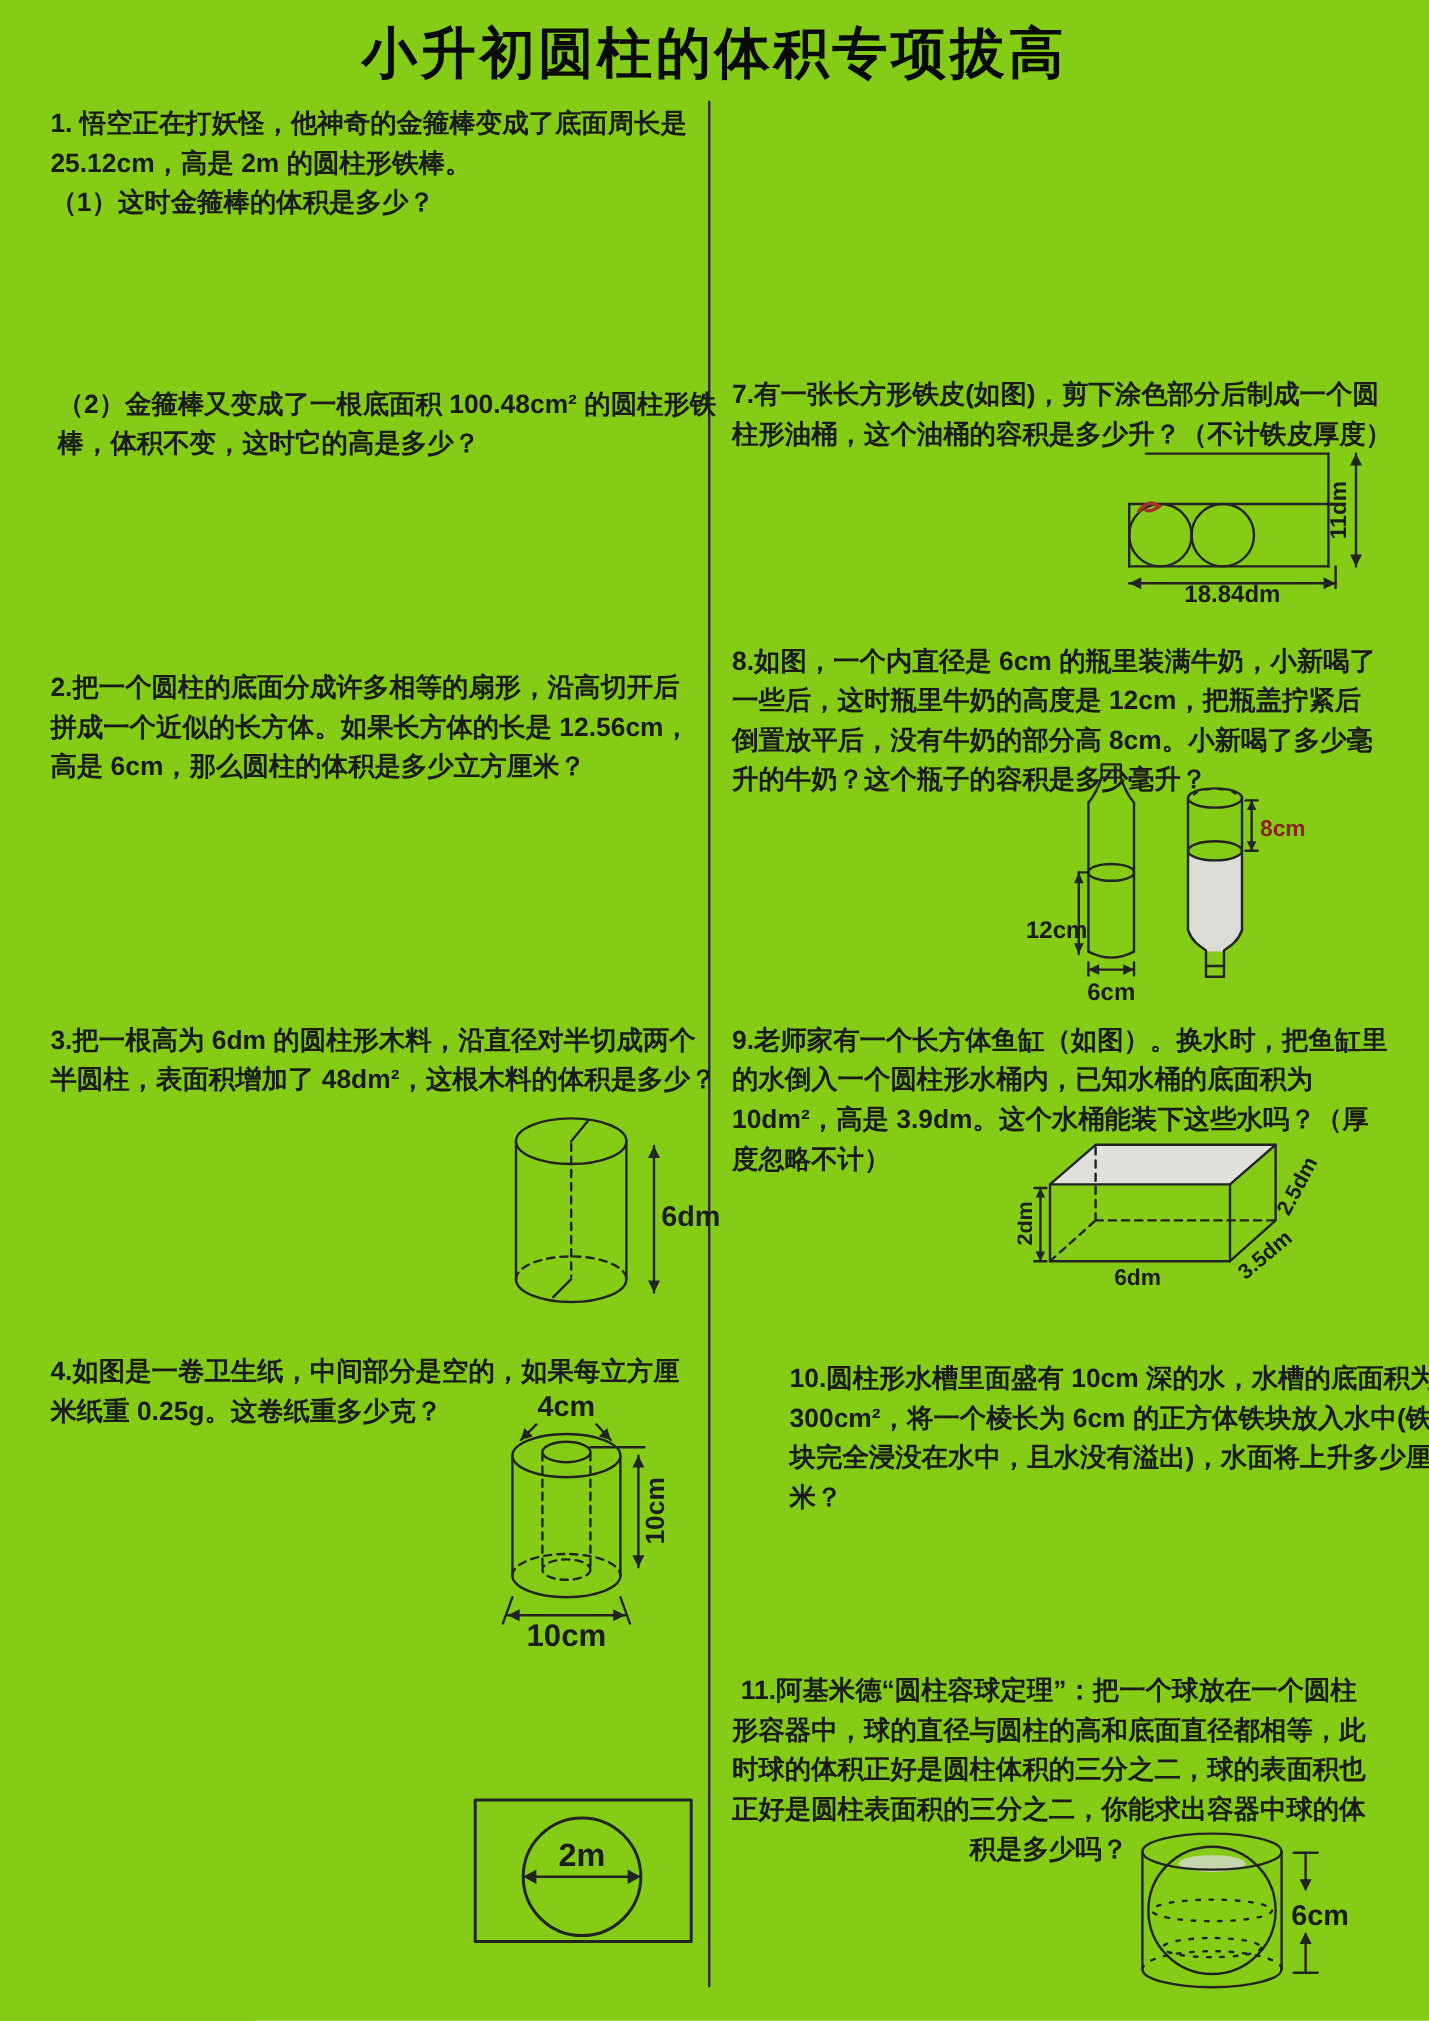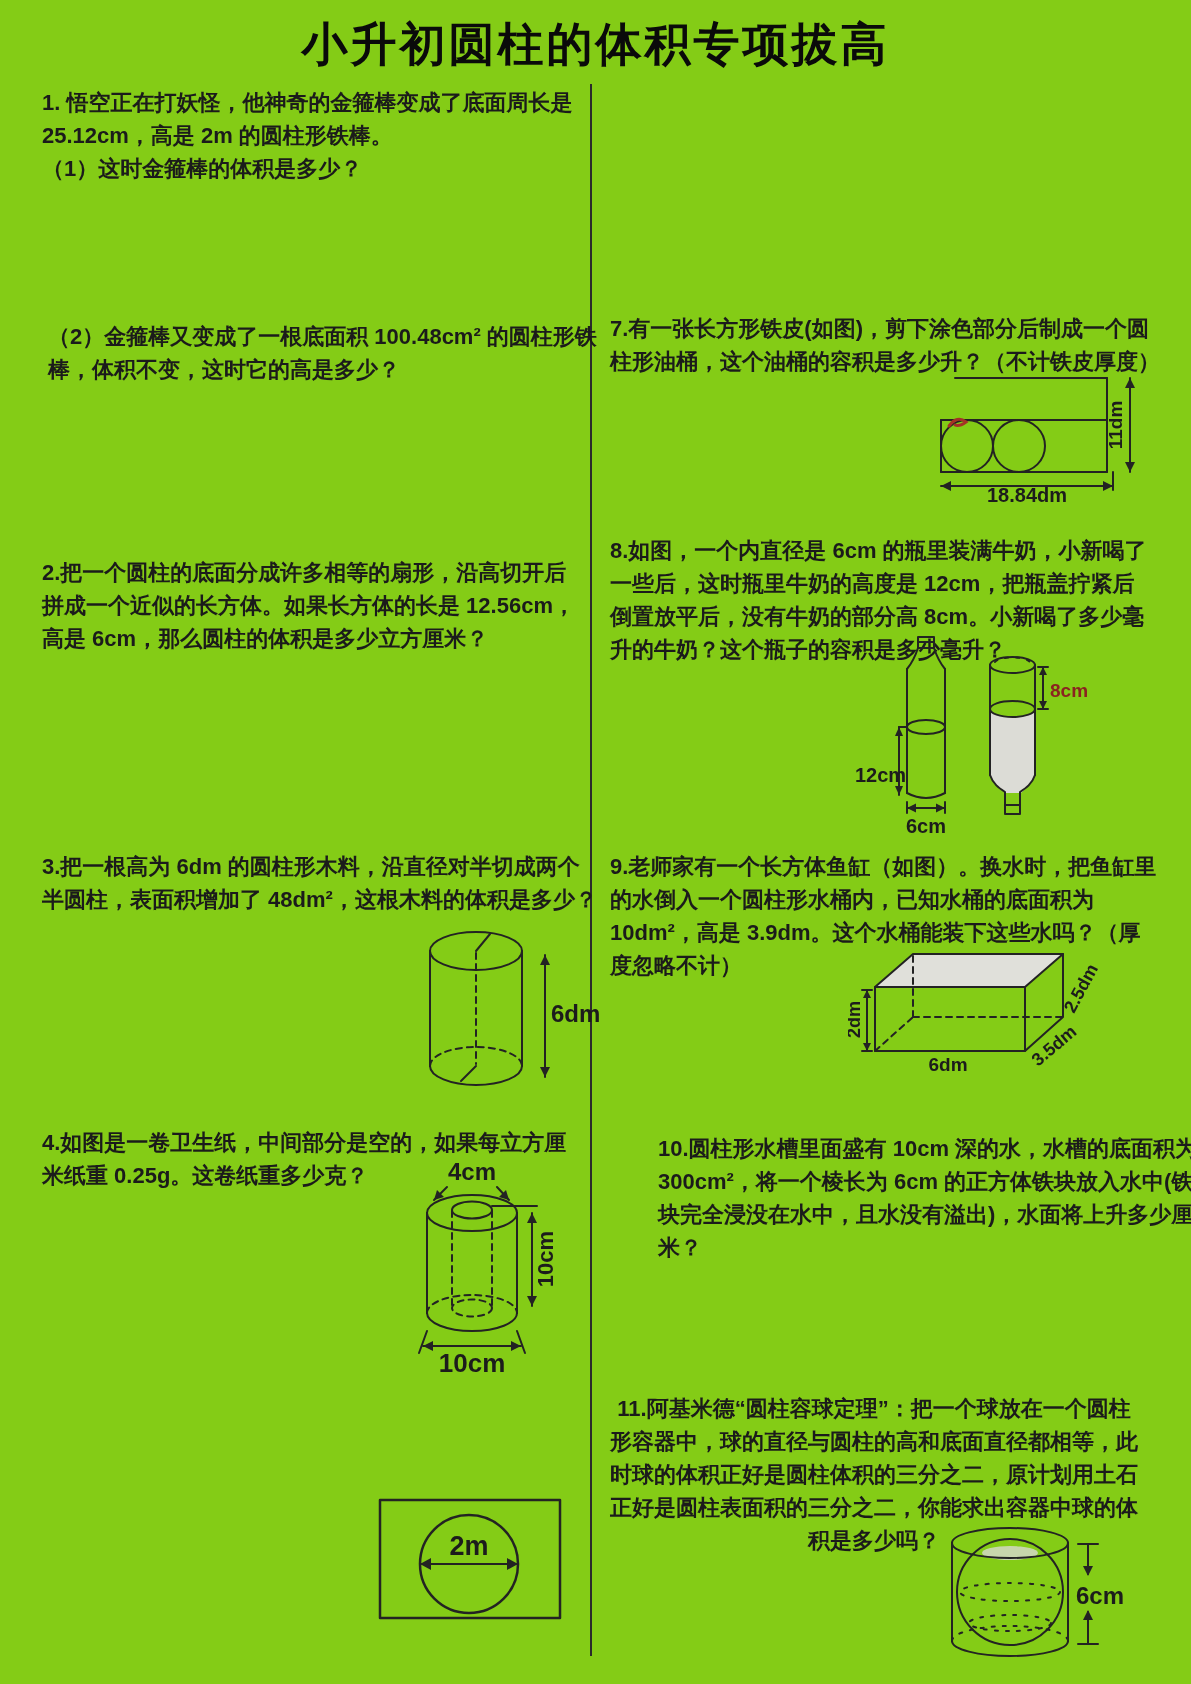--- a/index.html
+++ b/index.html
@@ -118,21 +118,21 @@
       <line class="st" x1="12" y1="173" x2="4" y2="195"></line>
       <line class="st" x1="102" y1="173" x2="110" y2="195"></line>
       <line class="st" x1="8" y1="188" x2="106" y2="188"></line>
       <path class="ah" d="M8,188 l10,-5 v10 z"></path>
       <path class="ah" d="M106,188 l-10,-5 v10 z"></path>
       <text x="57" y="214" font-size="26" text-anchor="middle">10cm</text>
     </svg>
   </div>
 
 
-  <div class="fig" style="left:376px;top:1495px;text-align:right;">
+  <div class="fig" style="left:392px;top:1495px;text-align:right;">
     <svg width="195" height="130" viewBox="0 0 195 130">
       <rect class="st25" x="4" y="5" width="180" height="118"></rect>
       <circle class="st25" cx="93" cy="69" r="49"></circle>
       <line class="st" x1="46" y1="69" x2="140" y2="69"></line>
       <path class="ah" d="M44,69 l11,-6 v12 z"></path>
       <path class="ah" d="M142,69 l-11,-6 v12 z"></path>
       <text x="93" y="60" font-size="27" text-anchor="middle">2m</text>
     </svg>
   </div>
 
@@ -242,21 +242,21 @@
   <div class="prob" style="left:610px;top:1132px;margin-left:48px;">
     <div class="ln">10.圆柱形水槽里面盛有 10cm 深的水，水槽的底面积为</div>
     <div class="ln">300cm²，将一个棱长为 6cm 的正方体铁块放入水中(铁</div>
     <div class="ln">块完全浸没在水中，且水没有溢出)，水面将上升多少厘</div>
     <div class="ln">米？</div>
   </div>
 
   <div class="prob" style="left:610px;top:1392px;text-align:center;">
     <div class="ln">11.阿基米德“圆柱容球定理”：把一个球放在一个圆柱</div>
     <div class="ln">形容器中，球的直径与圆柱的高和底面直径都相等，此</div>
-    <div class="ln">时球的体积正好是圆柱体积的三分之二，原计划用土石</div>
+    <div class="ln">时球的体积正好是圆柱体积的三分之二，球的表面积也</div>
     <div class="ln">正好是圆柱表面积的三分之二，你能求出容器中球的体</div>
     <div class="ln">积是多少吗？</div>
   </div>
 
   <div class="fig" style="left:948px;top:1522px;">
     <svg width="190" height="145" viewBox="0 0 190 145">
       <ellipse class="smudge" cx="62" cy="31" rx="28" ry="7"></ellipse>
       <ellipse class="st" cx="62" cy="21" rx="58" ry="15"></ellipse>
       <circle class="st" cx="62" cy="70" r="53"></circle>
       <line class="st" x1="4" y1="21" x2="4" y2="119"></line>

